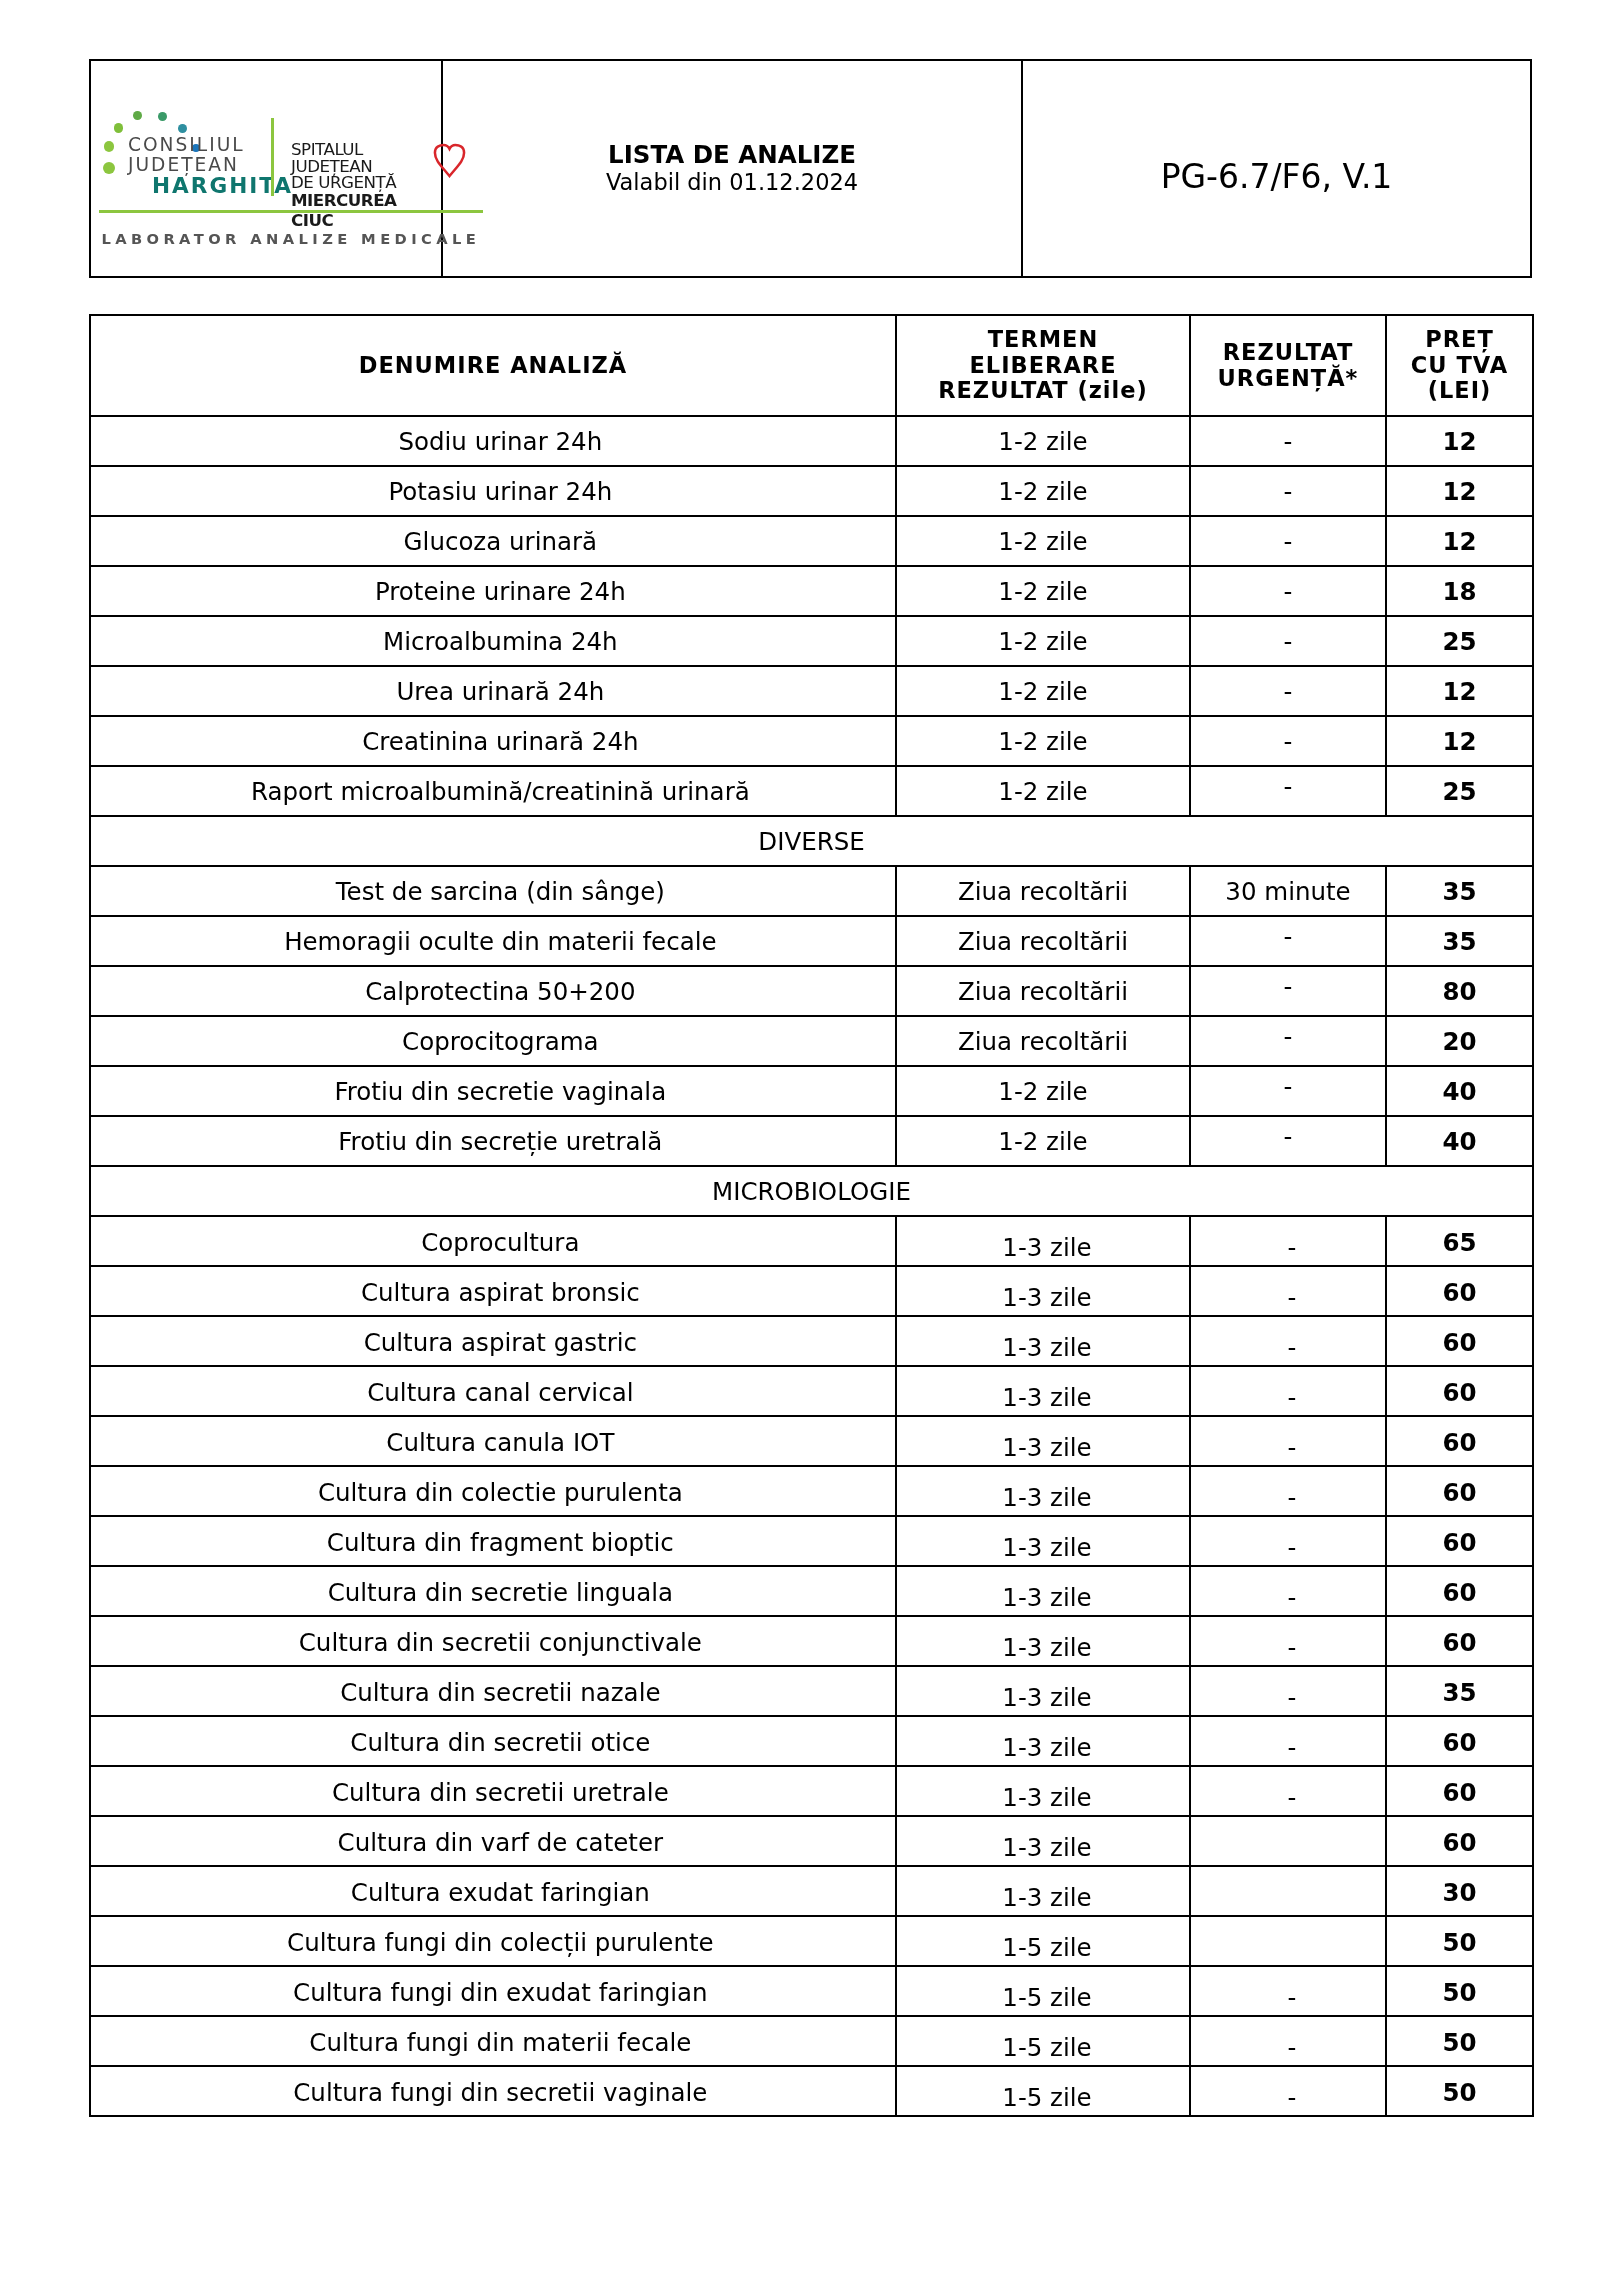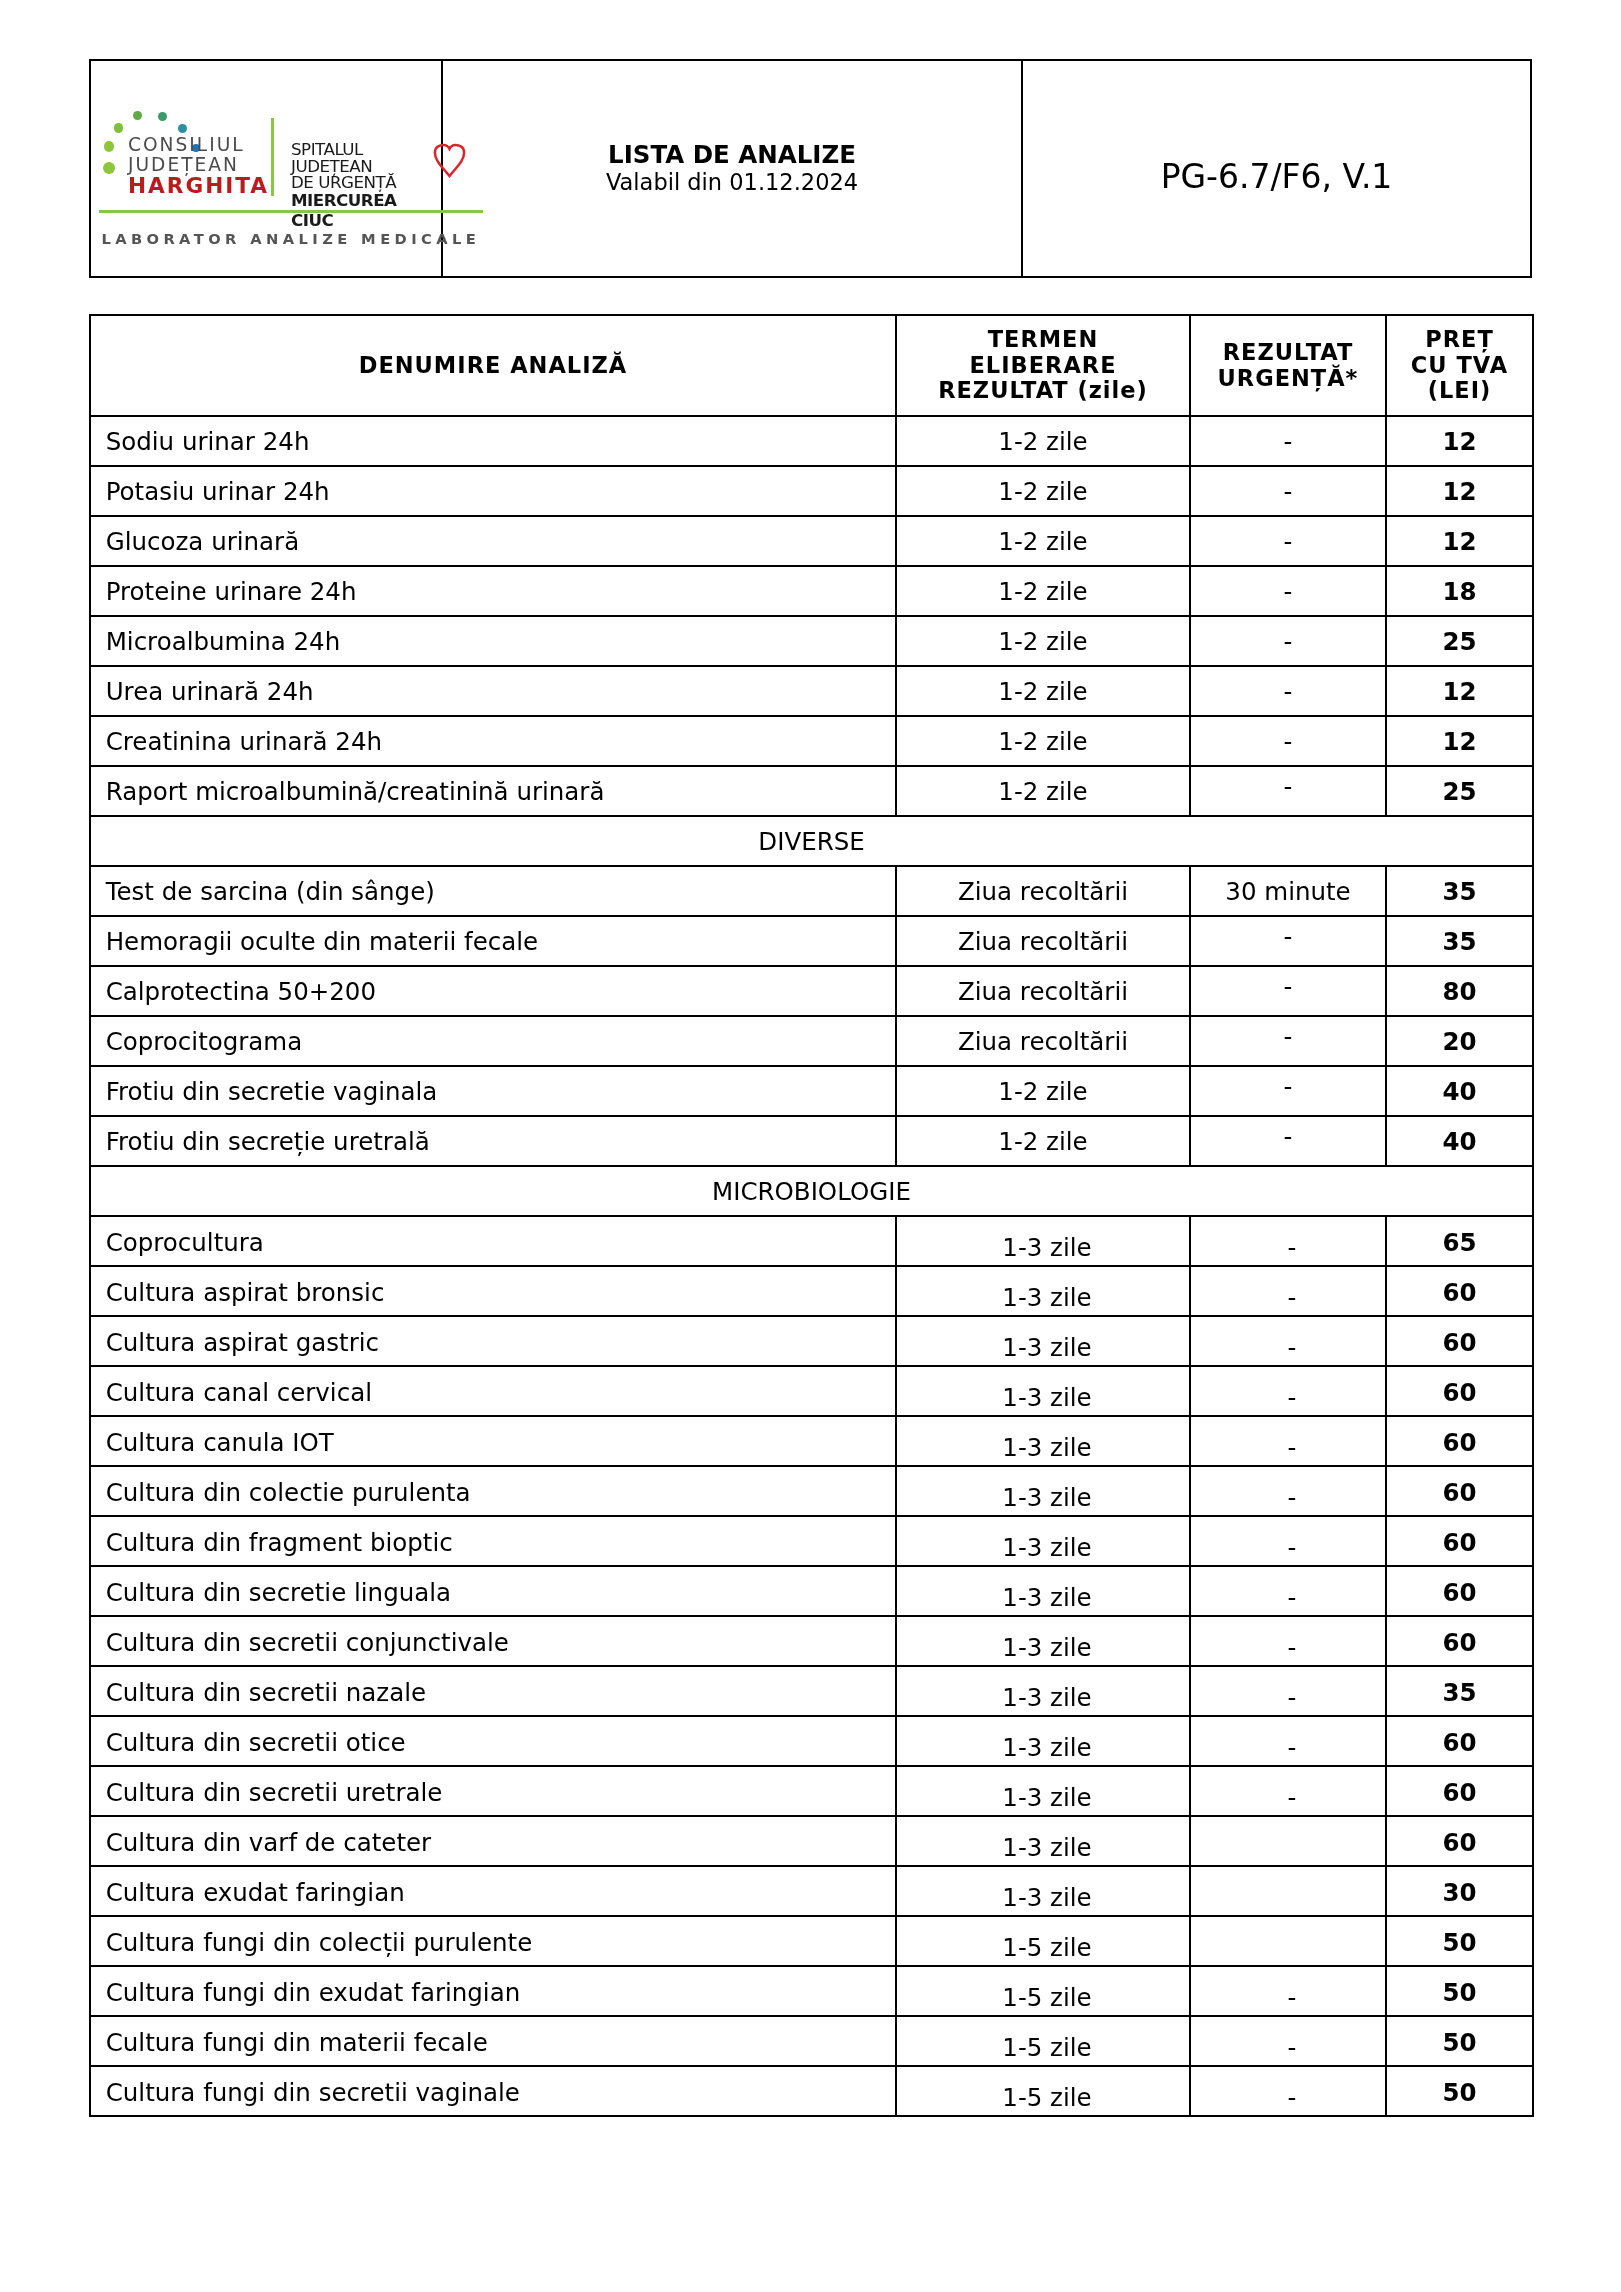--- a/index.html
+++ b/index.html
@@ -10,35 +10,35 @@
   .hdr-logo { width: 352px; border-right: 2px solid #000; position: relative; box-sizing: border-box; }
   .hdr-title { width: 580px; border-right: 2px solid #000; box-sizing: border-box; display: flex; flex-direction: column; align-items: center; justify-content: center; }
   .hdr-code { flex: 1; display: flex; align-items: center; justify-content: center; font-weight: normal; font-size: 33px; margin-top: 16px; }
   .hdr-title .t1 { font-weight: bold; font-size: 24.5px; line-height: 29px; }
   .hdr-title .t2 { font-size: 22.5px; line-height: 27.4px; }
 
   
   .dot { position: absolute; border-radius: 50%; }
   .cj { position: absolute; left: 37px; top: 74px; font-family: "DejaVu Sans", sans-serif; color: #4a4a4a; letter-spacing: 2px; }
   .cj .l1, .cj .l2 { font-size: 18.6px; line-height: 19.6px; }
-  .cj .l3 { font-size: 21.6px; line-height: 23.5px; font-weight: bold; color: #b91c1c; }
+  .cj .l3 { font-size: 21.6px; line-height: 23.5px; font-weight: bold; color: #0f766e; margin-left: 24px; }
   .vbar { position: absolute; left: 180px; top: 57px; width: 2.9px; height: 78px; background: #8cc63f; }
   .sj { position: absolute; left: 200px; top: 80px; color: #1a1a1a; }
   .sj .l1, .sj .l2 { font-size: 16.7px; line-height: 16.7px; letter-spacing: -0.5px; }
   .sj .l3 { font-size: 16.7px; line-height: 19.6px; font-weight: bold; letter-spacing: -0.5px; }
   .gline { position: absolute; left: 7.8px; top: 149px; width: 384px; height: 2.9px; background: #8cc63f; }
   .lab { position: absolute; left: 7.8px; top: 169px; width: 384px; text-align: center; font-weight: bold; font-size: 14.7px; color: #555; letter-spacing: 4.4px; }
   .heart { position: absolute; left: 341px; top: 82px; }
 
   
   table.main { position: absolute; left: 89px; top: 314px; width: 1443px; border-collapse: collapse; table-layout: fixed; }
   table.main td, table.main th { border: 2px solid #000; box-sizing: border-box; padding: 0; }
   table.main th { height: 101px; font-weight: bold; font-size: 22.5px; line-height: 25.5px; text-align: center; letter-spacing: 1px; }
   table.main td { height: 50px; font-size: 24.5px; }
-  td.name { padding-left: 14.7px !important; text-align: left; }
+  td.name { padding-left: 14.7px !important; text-align: center; }
   td.term, td.urg { text-align: center; }
   td.price { text-align: center; font-weight: bold; font-size: 24.5px; }
   td.section { text-align: center; font-size: 23.5px; }
   tr.micro td { vertical-align: top; }
   tr.micro td.name, tr.micro td.price { padding-top: 11px; }
   tr.micro td.term, tr.micro td.urg { vertical-align: middle; padding-top: 13.7px; padding-left: 8px; }
   td.urg.high { vertical-align: top; padding-top: 4.9px; }
 </style>
 </head>
 <body>

